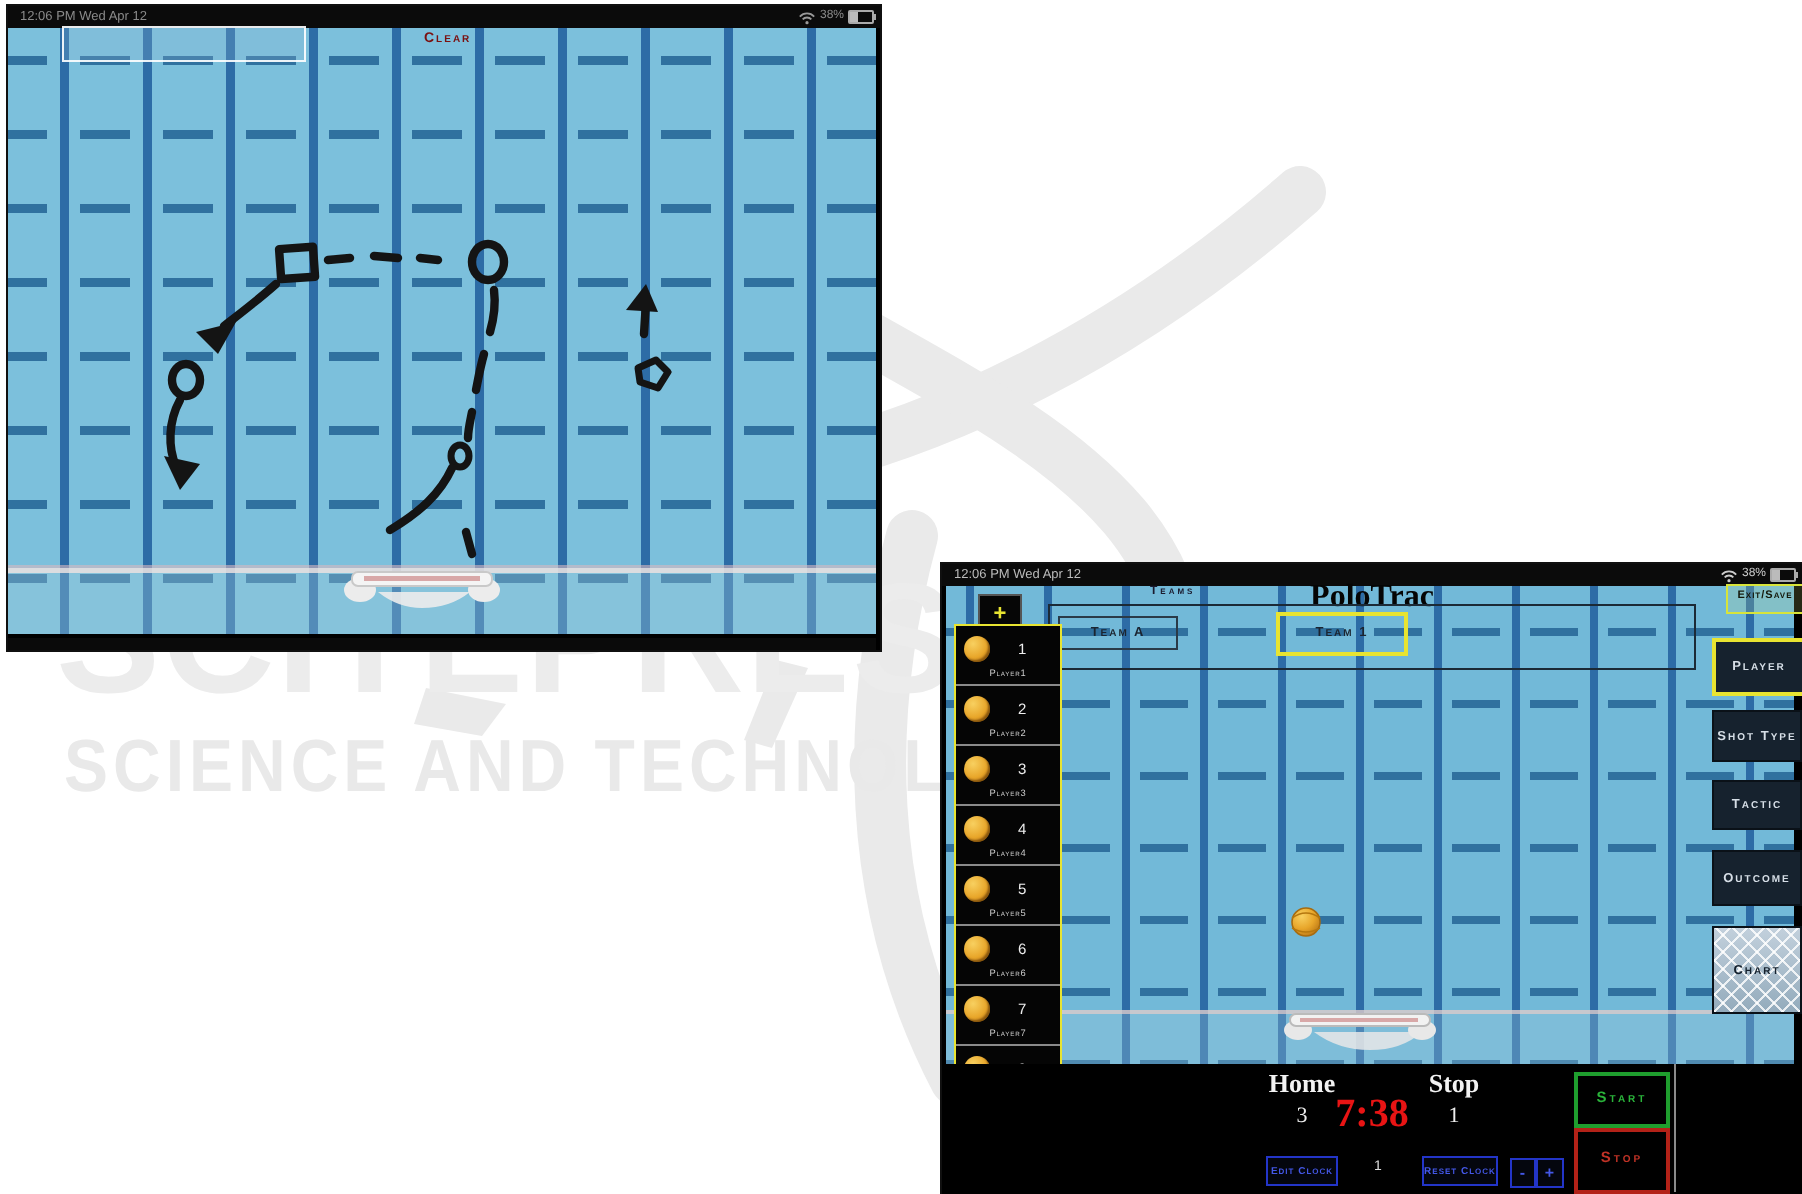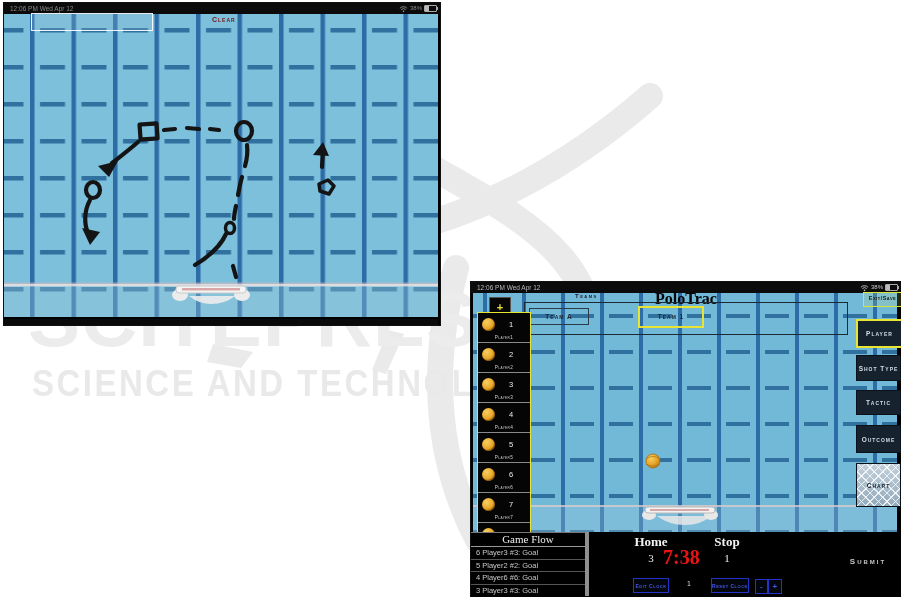--- a/index.html
+++ b/index.html
@@ -83,21 +83,21 @@
   #gameflow{position:absolute;left:0;top:0;width:114px;height:64px;border-right:4px solid #8f8f8f}
   .gf-title{height:13px;line-height:13px;text-align:center;font-family:"Liberation Serif",serif;
             font-size:11px;color:#f0f0f0;border-top:1px solid #777;border-bottom:1px solid #999}
   .gf-row{height:11.7px;line-height:11.7px;font-size:7.5px;color:#c8c8c8;padding-left:5px;
           border-bottom:1px solid #555;white-space:nowrap;overflow:hidden}
 
   #score{position:absolute;left:118px;top:0;width:194px;height:56px}
   .sc-lab{position:absolute;font-family:"Liberation Serif",serif;font-weight:bold;font-size:13px;
           color:#f2f2f2;text-align:center}
   .sc-num{position:absolute;font-family:"Liberation Serif",serif;font-size:11px;color:#eee;text-align:center}
-  #clock{position:absolute;left:74px;top:14px;width:46px;font-size:20px;
+  #clock{position:absolute;left:74px;top:14px;width:46px;text-align:center;font-size:20px;
          font-weight:bold;color:#e81414;font-family:"Liberation Serif",serif}
   .blue-btn{position:absolute;border:1px solid #2335c8;background:#04060e;color:#4458e8;
             font-size:5px;font-weight:bold;text-align:center;font-variant:small-caps;letter-spacing:.5px;
             display:flex;align-items:center;justify-content:center}
   #editclock{left:44px;top:46px;width:34px;height:13px}
   #resetclock{left:122px;top:46px;width:36px;height:13px}
   #period{position:absolute;left:95px;top:48px;width:10px;text-align:center;font-size:7px;color:#ddd}
   #minus{left:166px;top:47px;width:11px;height:13px;font-size:8px}
   #plus{left:179px;top:47px;width:12px;height:13px;font-size:8px}
 
@@ -303,37 +303,33 @@
   </div>
 
   <div id="m1" class="menu-btn">Player</div>
   <div id="m2" class="menu-btn">Shot Type</div>
   <div id="m3" class="menu-btn">Tactic</div>
   <div id="m4" class="menu-btn">Outcome</div>
   <div id="m5" class="menu-btn">Chart</div>
 
   <div id="bottom">
 
-    <div id="gameflow">
-      <div class="gf-title">Game Flow</div>
-      <div class="gf-row">6 Player3 #3: Goal</div>
-      <div class="gf-row">5 Player2 #2: Goal</div>
-      <div class="gf-row">4 Player6 #6: Goal</div>
-      <div class="gf-row">3 Player3 #3: Goal</div>
-    </div>
 
     <div id="score">
       <div class="sc-lab" style="left:40px;top:2px;width:44px">Home</div>
       <div class="sc-lab" style="left:116px;top:2px;width:44px">Stop</div>
       <div class="sc-num" style="left:52px;top:20px;width:20px">3</div>
       <div class="sc-num" style="left:128px;top:20px;width:20px">1</div>
       <div id="clock">7:38</div>
       <div id="editclock" class="blue-btn">Edit Clock</div>
       <div id="period">1</div>
       <div id="resetclock" class="blue-btn">Reset Clock</div>
       <div id="minus" class="blue-btn">-</div>
       <div id="plus" class="blue-btn">+</div>
     </div>
 
-
-    <div id="submitbtn">Submit</div>
+    <div id="startstop">
+      <div id="startbtn">Start</div>
+      <div id="stopbtn">Stop</div>
+    </div>
+
   </div>
 </div>
 
 </body></html>

